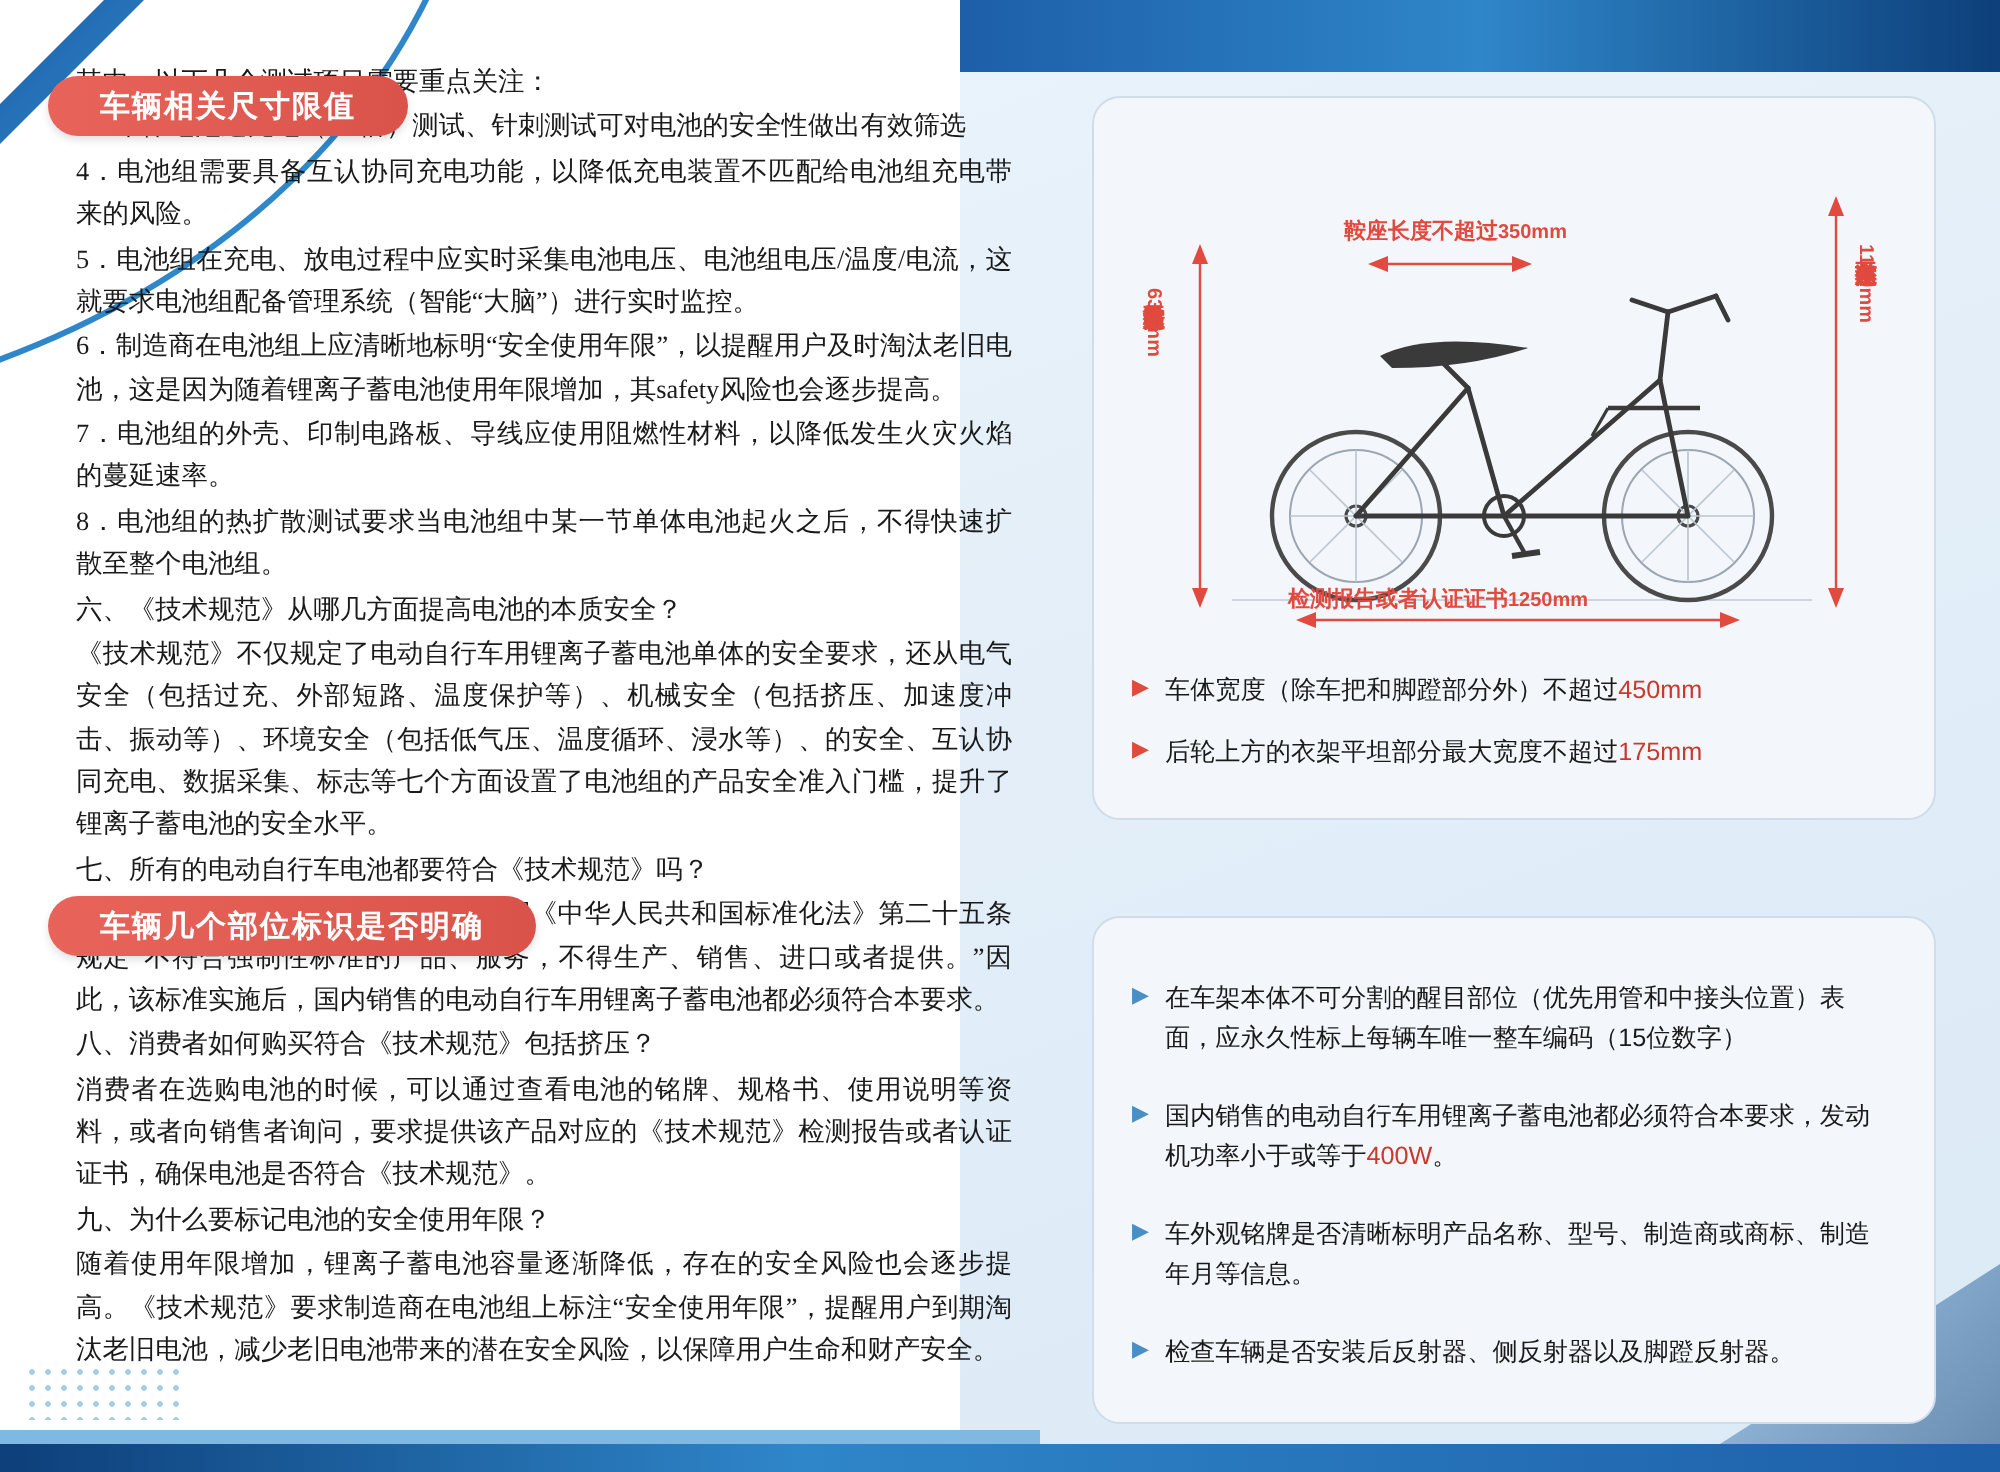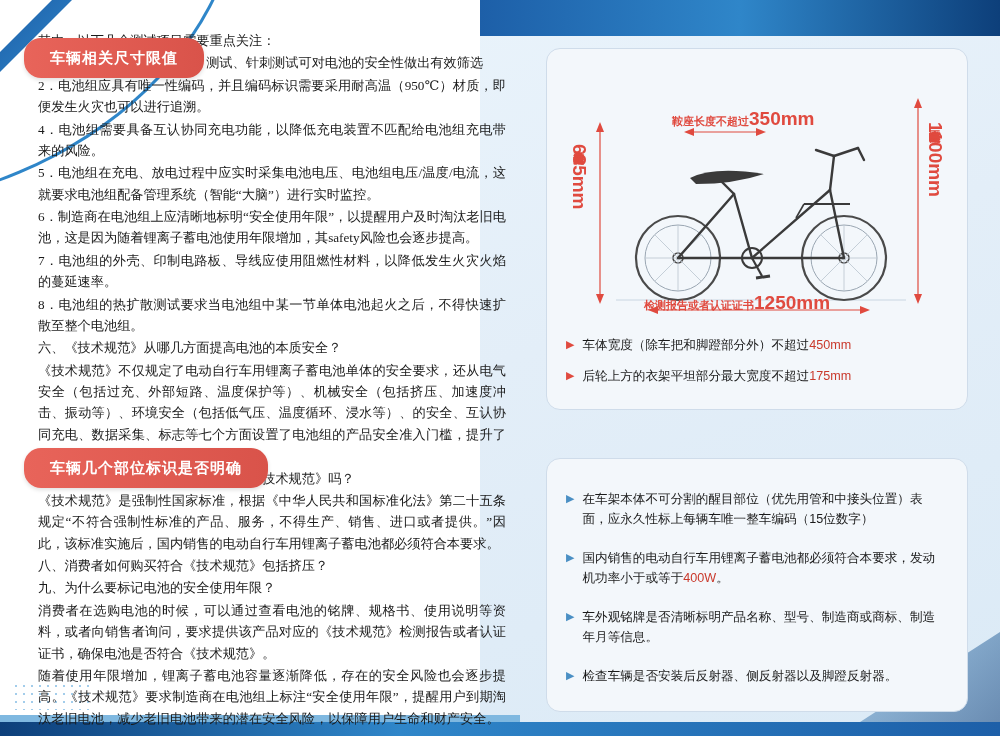--- a/index.html
+++ b/index.html
@@ -138,21 +138,21 @@
   }
   .card-2 {
     left: 546px;
     top: 458px;
     width: 420px;
     height: 252px;
   }
   .pill {
     position: absolute;
     left: 24px;
-    height: 40px;
+    height: 30px;
     padding: 0 26px;
     display: flex;
     align-items: center;
     border-radius: 17px;
     background: linear-gradient(90deg, #e8645a 0%, #d9534a 100%);
     color: #ffffff;
     font-size: 15px;
     font-weight: bold;
     letter-spacing: 1px;
     white-space: nowrap;
@@ -171,21 +171,21 @@
   }
   .dim-label {
     position: absolute;
     color: #e04a3f;
     font-size: 11px;
     font-weight: bold;
     white-space: nowrap;
     font-family: "Liberation Sans", sans-serif;
   }
   .dim-label .big {
-    font-size: 19px;
+    font-size: 10px;
   }
   .dim-v {
     writing-mode: vertical-rl;
     text-orientation: mixed;
   }
   .bullets {
     position: absolute;
     left: 566px;
     width: 380px;
     font-size: 12.6px;
@@ -228,33 +228,32 @@
   <div class="bg-corner-tl2"></div>
   <div class="bg-arc"></div>
   <div class="bg-dots"></div>
   <div class="bg-bottom-bar2"></div>
   <div class="bg-bottom-bar"></div>
   <div class="bg-tri-br"></div>
 
   <div class="left-col">
     <p class="p-indent">其中，以下几个测试项目需要重点关注：</p>
     <p class="p-indent">1．单体电池过充电（1.5倍）测试、针刺测试可对电池的安全性做出有效筛选</p>
-    <p class="p-indent">2．电池组应具有唯一性编码，并且编码标识需要采用耐高温（950℃）材质，即便发生火灾也可以进行追溯。</p>
     <p class="p-indent">4．电池组需要具备互认协同充电功能，以降低充电装置不匹配给电池组充电带来的风险。</p>
     <p class="p-indent">5．电池组在充电、放电过程中应实时采集电池电压、电池组电压/温度/电流，这就要求电池组配备管理系统（智能“大脑”）进行实时监控。</p>
     <p class="p-indent">6．制造商在电池组上应清晰地标明“安全使用年限”，以提醒用户及时淘汰老旧电池，这是因为随着锂离子蓄电池使用年限增加，其safety风险也会逐步提高。</p>
     <p class="p-indent">7．电池组的外壳、印制电路板、导线应使用阻燃性材料，以降低发生火灾火焰的蔓延速率。</p>
     <p class="p-indent">8．电池组的热扩散测试要求当电池组中某一节单体电池起火之后，不得快速扩散至整个电池组。</p>
     <p class="p-indent">六、《技术规范》从哪几方面提高电池的本质安全？</p>
     <p class="p-indent">《技术规范》不仅规定了电动自行车用锂离子蓄电池单体的安全要求，还从电气安全（包括过充、外部短路、温度保护等）、机械安全（包括挤压、加速度冲击、振动等）、环境安全（包括低气压、温度循环、浸水等）、的安全、互认协同充电、数据采集、标志等七个方面设置了电池组的产品安全准入门槛，提升了锂离子蓄电池的安全水平。</p>
     <p class="p-indent">七、所有的电动自行车电池都要符合《技术规范》吗？</p>
     <p class="p-indent">《技术规范》是强制性国家标准，根据《中华人民共和国标准化法》第二十五条规定“不符合强制性标准的产品、服务，不得生产、销售、进口或者提供。”因此，该标准实施后，国内销售的电动自行车用锂离子蓄电池都必须符合本要求。</p>
     <p class="p-indent">八、消费者如何购买符合《技术规范》包括挤压？</p>
+    <p class="p-indent">消费者在选购电池的时候，可以通过查看电池的铭牌、规格书、使用说明等资料，或者向销售者询问，要求提供该产品对应的《技术规范》检测报告或者认证证书，确保电池是否符合《技术规范》。</p>
     <p class="p-indent">九、为什么要标记电池的安全使用年限？</p>
-    <p class="p-indent">消费者在选购电池的时候，可以通过查看电池的铭牌、规格书、使用说明等资料，或者向销售者询问，要求提供该产品对应的《技术规范》检测报告或者认证证书，确保电池是否符合《技术规范》。</p>
     <p class="p-indent">随着使用年限增加，锂离子蓄电池容量逐渐降低，存在的安全风险也会逐步提高。《技术规范》要求制造商在电池组上标注“安全使用年限”，提醒用户到期淘汰老旧电池，减少老旧电池带来的潜在安全风险，以保障用户生命和财产安全。</p>
   </div>
 
   <div class="card card-1"></div>
   <div class="pill pill-1">车辆相关尺寸限值</div>
 
   <div class="diagram">
     <svg width="380" height="240" viewBox="0 0 380 240">
 
       <line x1="34" y1="40" x2="34" y2="214" stroke="#e04a3f" stroke-width="1.2"></line>

